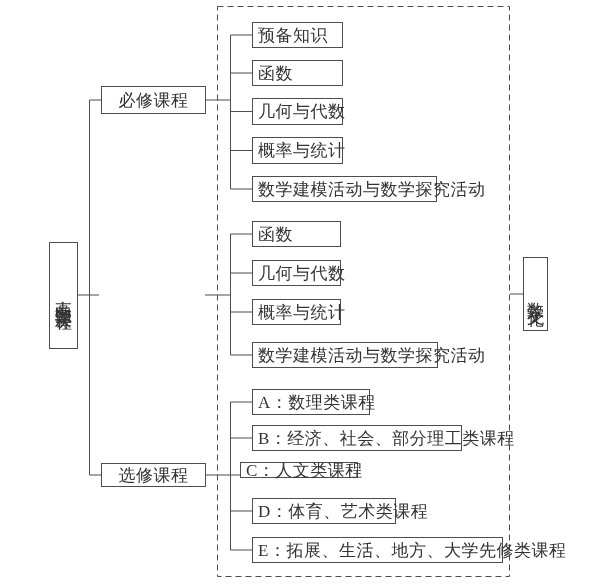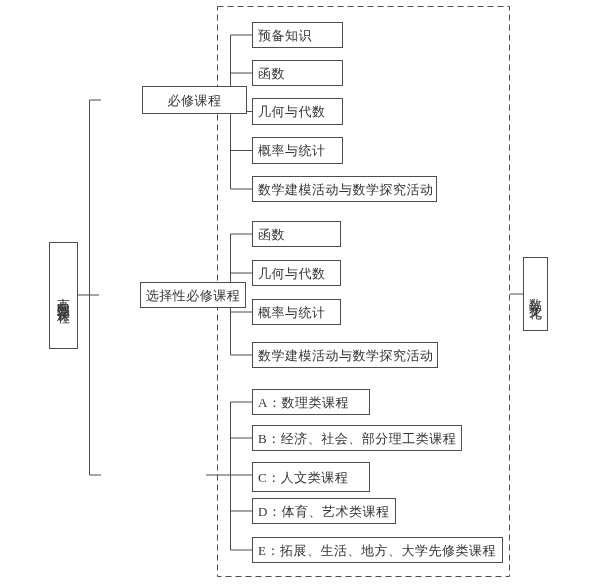--- a/index.html
+++ b/index.html
@@ -5,24 +5,24 @@
   html,body { margin:0; padding:0; background:#ffffff; }
   .stage {
     position:relative; width:615px; height:588px; background:#ffffff;
     font-family:"Liberation Serif","DejaVu Serif",serif;
     color:#333333; overflow:hidden;
   }
   .lines { position:absolute; left:0; top:0; width:615px; height:588px; }
   .node {
     position:absolute; box-sizing:border-box;
     border:1px solid #4d4d4d; background:#ffffff;
-    font-size:13px; letter-spacing:0.5px; line-height:1;
+    font-size:17px; letter-spacing:0.5px; line-height:1;
     display:flex; align-items:center; white-space:nowrap;
   }
-  .node.center { justify-content:center;margin-left:41px; }
+  .node.center { justify-content:center; }
   .node.leftpad { justify-content:flex-start; padding-left:5px; }
   .vnode {
     writing-mode:vertical-rl; text-orientation:upright;
     justify-content:center; letter-spacing:3px; padding:2px 0;
   }
 </style>
 </head>
 <body>
 
 <div class="stage">
@@ -60,34 +60,34 @@
       <path d="M230.5 511 H252"></path>
       <path d="M230.5 550 H252"></path>
 
       <path d="M510 294 H523"></path>
     </g>
   </svg>
 
   <div class="node vnode" style="left:49px; top:242px; width:29px; height:107px;">高中数学课程</div>
 
   <div class="node center" style="left:101px; top:86px; width:105px; height:28px;">必修课程</div>
-  <div class="node center" style="left:99px; top:282px; width:106px; height:26px;">选择性必修课程</div>
+  <div class="node center" style="left:101px; top:463px; width:105px; height:24px;">选修课程</div>
 
   <div class="node leftpad" style="left:252px; top:22px; width:91px; height:26px;">预备知识</div>
   <div class="node leftpad" style="left:252px; top:60px; width:91px; height:26px;">函数</div>
   <div class="node leftpad" style="left:252px; top:98px; width:91px; height:27px;">几何与代数</div>
   <div class="node leftpad" style="left:252px; top:137px; width:91px; height:27px;">概率与统计</div>
   <div class="node leftpad" style="left:252px; top:176px; width:185px; height:26px;">数学建模活动与数学探究活动</div>
 
   <div class="node leftpad" style="left:252px; top:221px; width:89px; height:26px;">函数</div>
   <div class="node leftpad" style="left:252px; top:260px; width:89px; height:26px;">几何与代数</div>
   <div class="node leftpad" style="left:252px; top:299px; width:89px; height:26px;">概率与统计</div>
   <div class="node leftpad" style="left:252px; top:342px; width:186px; height:26px;">数学建模活动与数学探究活动</div>
 
   <div class="node leftpad" style="left:252px; top:389px; width:118px; height:26px;">A：数理类课程</div>
   <div class="node leftpad" style="left:252px; top:425px; width:210px; height:26px;text-align:right;">B：经济、社会、部分理工类课程</div>
-  <div class="node leftpad" style="left:252px; top:462px; width:118px; height:30px;">C：人文类课程</div>
+  <div class="node leftpad" style="left:240px; top:462px; width:118px; height:16px;">C：人文类课程</div>
   <div class="node leftpad" style="left:252px; top:537px; width:251px; height:26px;">E：拓展、生活、地方、大学先修类课程</div>
   <div class="node leftpad" style="left:252px; top:498px; width:144px; height:26px;">D：体育、艺术类课程</div>
 
   <div class="node vnode" style="left:523px; top:257px; width:25px; height:74px;">数学文化</div>
 
 </div>
 
 </body></html>

